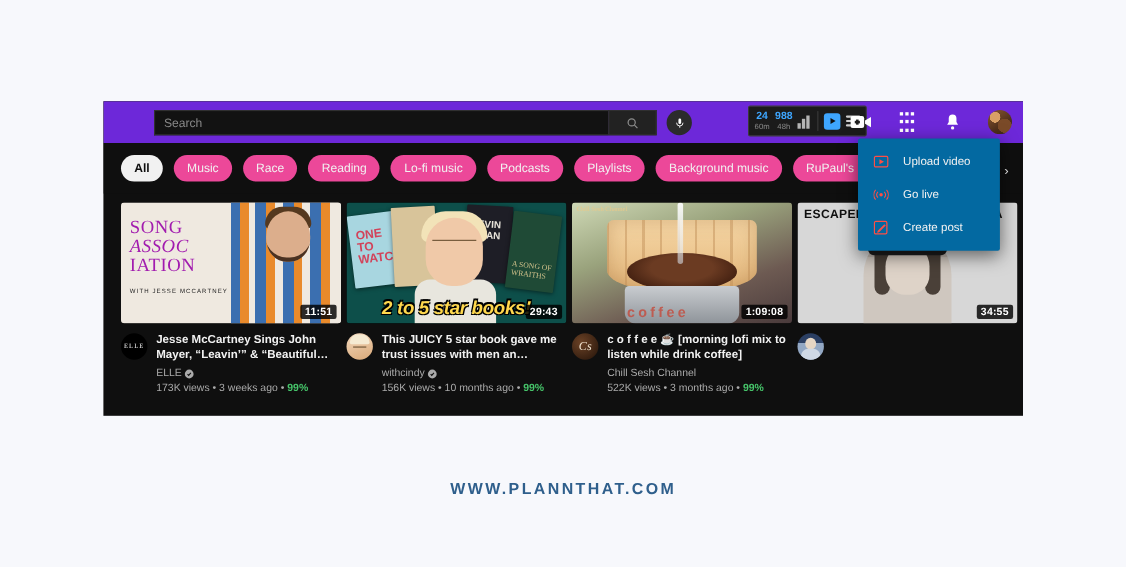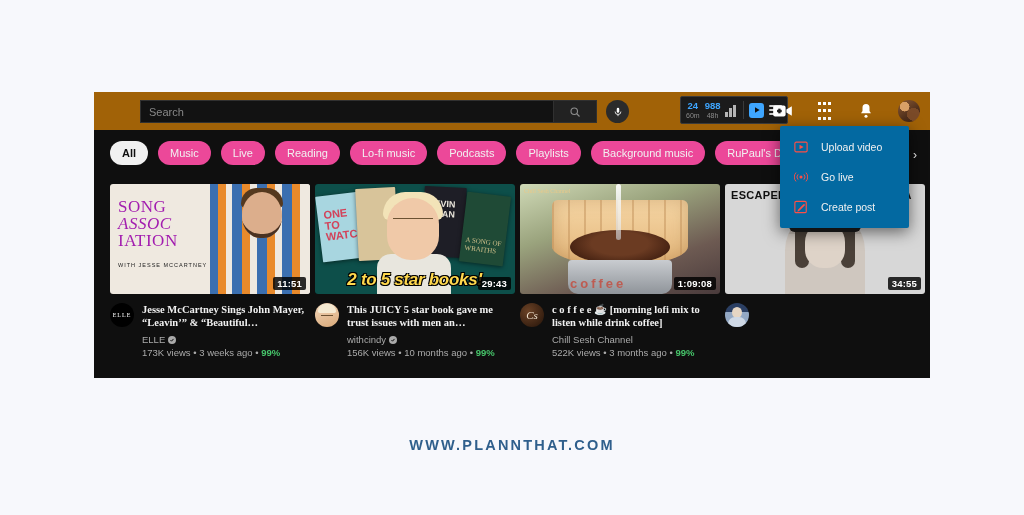--- a/index.html
+++ b/index.html
@@ -15,21 +15,21 @@
   .yt-panel {
     position: absolute; left: 94px; top: 92px;
     width: 836px; height: 286px;
     background: #0f0f0f;
     overflow: hidden;
   }
 
   
   .topbar {
     position: absolute; left: 0; top: 0; width: 836px; height: 38px;
-    background: #a16207;
+    background: #6d28d9;
     display: flex; align-items: center;
   }
   .search-wrap {
     position: absolute; left: 46px; top: 8px;
     display: flex; align-items: center; height: 23px;
   }
   .search-input {
     width: 413px; height: 23px; box-sizing: border-box;
     background: #121212; border: 1px solid #303030; border-right: none;
     color: #fff; font-size: 11px; padding: 0 8px;
@@ -127,21 +127,21 @@
     position: absolute; right: 4px; bottom: 4px;
     background: rgba(0,0,0,0.82); color: #fff;
     font-size: 9.5px; font-weight: bold;
     padding: 1px 4px; border-radius: 2px; letter-spacing: .2px;
   }
   .meta { display: flex; gap: 8px; margin-top: 9px; }
   .ch-av { width: 24px; height: 24px; border-radius: 50%; flex: none; overflow: hidden; position: relative; }
   .info { min-width: 0; }
   .v-title {
     color: #f1f1f1; font-size: 10.5px; font-weight: bold; line-height: 13px;
-    max-height: 26px; overflow: hidden; font-family: Liberation Serif, serif;
+    max-height: 26px; overflow: hidden;
   }
   .v-ch { color: #aaa; font-size: 9.5px; margin-top: 5px; display: flex; align-items: center; gap: 3px; }
   .v-stats { color: #aaa; font-size: 9.5px; margin-top: 2px; }
   .v-stats .pct { color: #46c46a; font-weight: bold; }
   .verified { width: 8px; height: 8px; border-radius: 50%; background: #aaa; display:inline-flex; align-items:center; justify-content:center; flex:none; }
   .verified svg { width: 6px; height: 6px; }
 
   
   .th1 { width:100%; height:100%; background:#efe9e0; position:relative; }
   .th1 .ttxt {
@@ -332,21 +332,21 @@
           </svg>
         </div>
         <div class="avatar-top"></div>
       </div>
     </div>
 
     <div class="chips-row">
       <div class="chips">
         <div class="chip active">All</div>
         <div class="chip">Music</div>
-        <div class="chip">Live</div>
+        <div class="chip">Race</div>
         <div class="chip">Reading</div>
         <div class="chip">Lo-fi music</div>
         <div class="chip">Podcasts</div>
         <div class="chip">Playlists</div>
         <div class="chip">Background music</div>
         <div class="chip">RuPaul's Drag Race</div>
         <div class="chip">Me…</div>
       </div>
       <div class="chip-arrow">›</div>
     </div>

